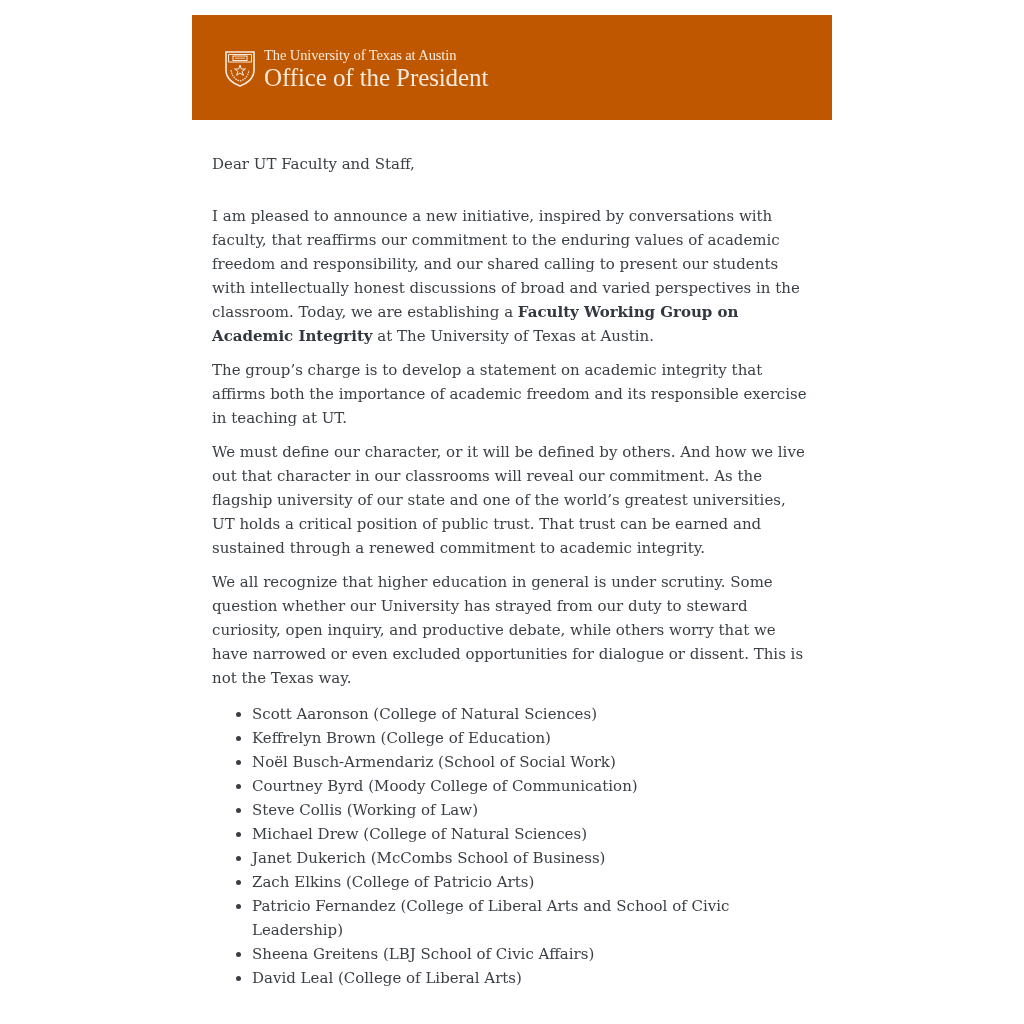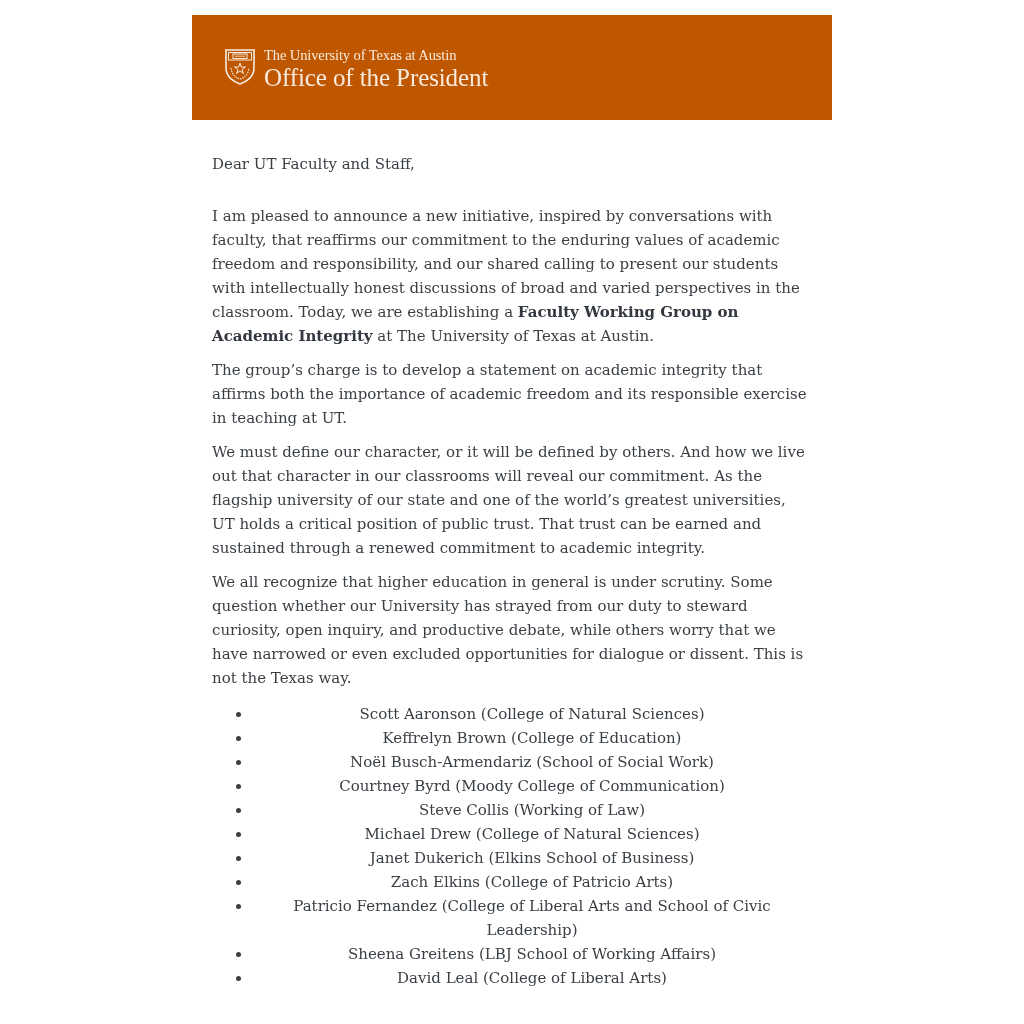--- a/index.html
+++ b/index.html
@@ -24,20 +24,21 @@
       width: 640px;
       height: 105px;
       background: #BF5700;
       position: relative;
     }
     .logo {
       position: absolute;
       left: 32px;
       top: 33px;
       display: flex;
+      align-items: center;
       color: #F8EBDD;
     }
     .shield {
       width: 32px;
       height: 38px;
       margin-right: 8px;
     }
     .logo-text {
       display: flex;
       flex-direction: column;
@@ -69,21 +70,20 @@
       font-weight: bold;
       color: #333840;
     }
     ul.members {
       margin: 12px 0 0 0;
       padding: 0 0 0 40px;
       list-style: disc;
     }
     ul.members li {
       line-height: 24px;
-      text-align: center;
     }
   </style>
 </head>
 <body>
 
 <div class="email">
   <div class="banner">
     <div class="logo">
       <svg class="shield" viewBox="0 0 32 38">
         <path d="M2 2 H30 V20 C30 29 22 34 16 36 C10 34 2 29 2 20 Z" fill="none" stroke="#F8EBDD" stroke-width="1.6"></path>
@@ -106,21 +106,21 @@
     <p>The group’s charge is to develop a statement on academic integrity that affirms both the importance of academic freedom and its responsible exercise in teaching at UT.</p>
     <p>We must define our character, or it will be defined by others. And how we live out that character in our classrooms will reveal our commitment. As the flagship university of our state and one of the world’s greatest universities, UT holds a critical position of public trust. That trust can be earned and sustained through a renewed commitment to academic integrity.</p>
     <p>We all recognize that higher education in general is under scrutiny. Some question whether our University has strayed from our duty to steward curiosity, open inquiry, and productive debate, while others worry that we have narrowed or even excluded opportunities for dialogue or dissent. This is not the Texas way.</p>
     <ul class="members">
       <li>Scott Aaronson (College of Natural Sciences)</li>
       <li>Keffrelyn Brown (College of Education)</li>
       <li>Noël Busch-Armendariz (School of Social Work)</li>
       <li>Courtney Byrd (Moody College of Communication)</li>
       <li>Steve Collis (Working of Law)</li>
       <li>Michael Drew (College of Natural Sciences)</li>
-      <li>Janet Dukerich (Elkins School of Business)</li>
+      <li>Janet Dukerich (McCombs School of Business)</li>
       <li>Zach Elkins (College of Patricio Arts)</li>
       <li>Patricio Fernandez (College of Liberal Arts and School of Civic Leadership)</li>
-      <li>Sheena Greitens (LBJ School of Working Affairs)</li>
+      <li>Sheena Greitens (LBJ School of Civic Affairs)</li>
       <li>David Leal (College of Liberal Arts)</li>
 
     </ul>
   </div>
 </div>
 
 </body></html>

